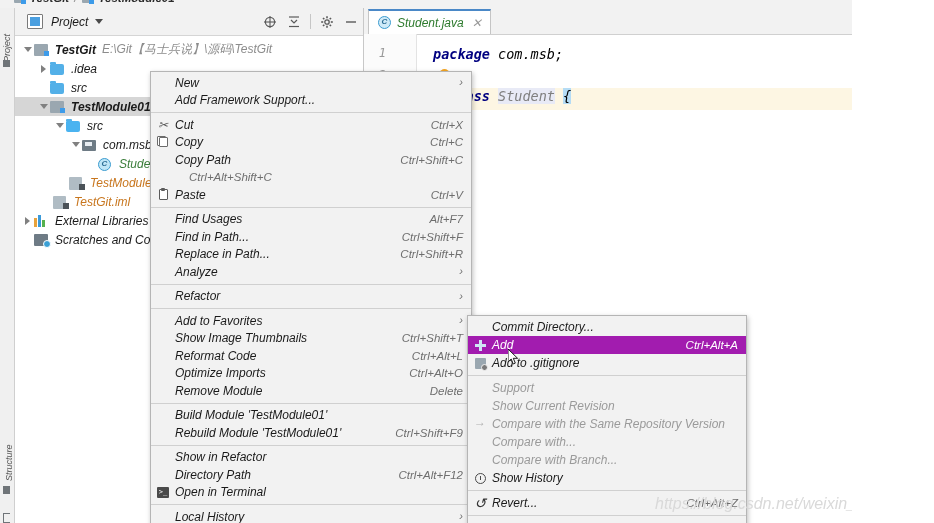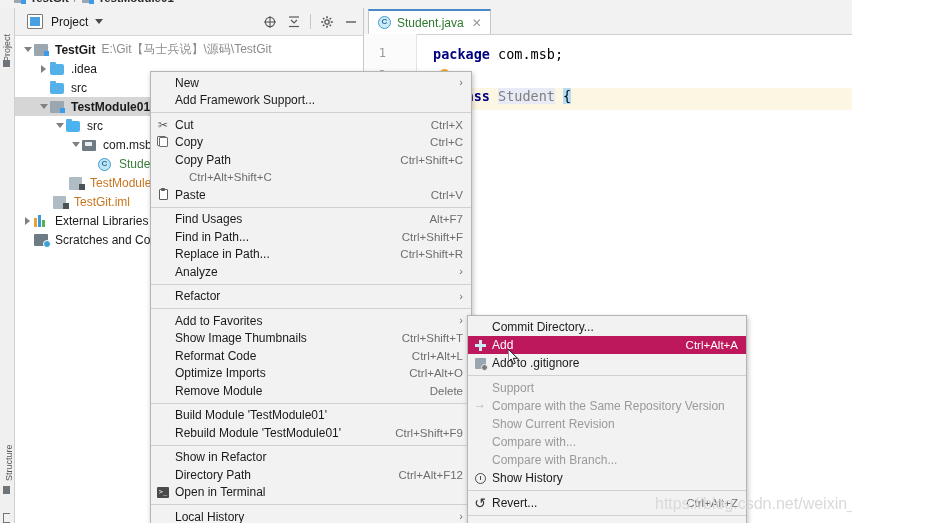--- a/index.html
+++ b/index.html
@@ -7,20 +7,21 @@
     background: #ffffff;
     font-family: "Liberation Sans", sans-serif;
   }
   #app {
     position: relative;
     width: 852px; height: 523px;
     overflow: hidden;
     background: #ffffff;
     font-size: 12px;
     color: #1a1a1a;
+    font-style: italic;
   }
 
   
   .breadcrumb-strip {
     position: absolute; left: 0; top: 0; width: 934px; height: 8px;
     background: #f2f2f2; border-bottom: 1px solid #c8c8c8;
     overflow: hidden;
   }
   .breadcrumb-inner {
     position: absolute; left: 14px; top: -8px;
@@ -225,21 +226,21 @@
     position:absolute; left:150px; top:71px; width:320px;
     background:#f2f2f2; border:1px solid #b5b5b5;
     box-shadow: 1px 2px 5px rgba(0,0,0,0.25);
     padding: 2px 0 0 0;
     font-size:12px;
   }
   .mi {
     position:relative; height:17.5px; display:flex; align-items:center;
     padding-left: 24px; padding-right:8px; color:#1a1a1a;
   }
-  .mi.sel { background:#be185d; color:#ffffff; }
+  .mi.sel { background:#a21caf; color:#ffffff; }
   .mi.sel .mi-acc { color:#ffffff; }
   .mi.disabled { color:#9a9a9a; }
   .mi-ico {
     position:absolute; left:5px; top:50%; transform:translateY(-50%);
     width:14px; height:14px; display:flex;align-items:center;justify-content:center;
     font-size:11px; color:#555;
   }
   .mi-label { flex:1; }
   .mi-acc { color:#6e6e6e; font-size:11.5px; margin-left:14px; }
   .mi-arrow {
@@ -649,27 +650,27 @@
           <span class="ico-gitignore"></span>
         </span>
       <span class="mi-label">Add to .gitignore</span>
     </div>
     <div class="msep"></div>
 
     <div class="mi disabled">
       <span class="mi-label">Support</span>
     </div>
     <div class="mi disabled">
+      <span class="mi-label">Show Current Revision</span>
+    </div>
+    <div class="mi disabled">
       <span class="mi-ico">
           <span class="ico-compare"></span>
         </span>
       <span class="mi-label">Compare with the Same Repository Version</span>
-    </div>
-    <div class="mi disabled">
-      <span class="mi-label">Show Current Revision</span>
     </div>
     <div class="mi disabled">
       <span class="mi-label">Compare with...</span>
     </div>
     <div class="mi disabled">
       <span class="mi-label">Compare with Branch...</span>
     </div>
     <div class="mi">
       <span class="mi-ico">
           <span class="ico-clock"></span>

